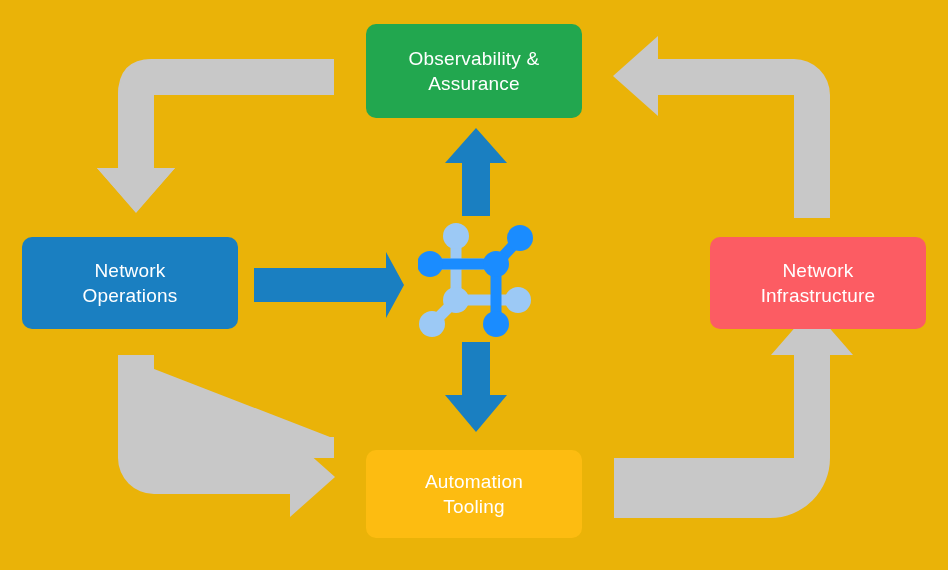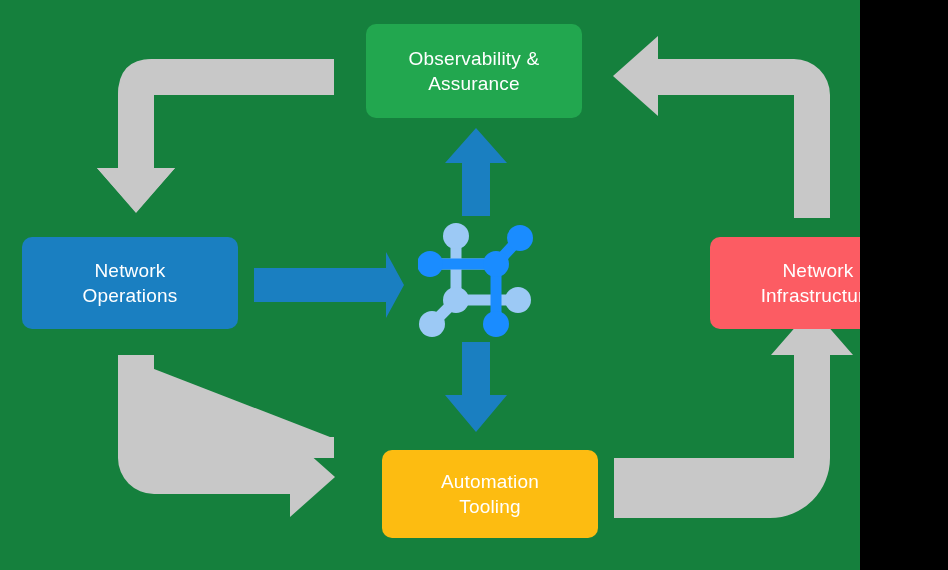--- a/index.html
+++ b/index.html
@@ -5,23 +5,23 @@
   html, body {
     margin: 0;
     padding: 0;
     background: #000000;
   }
   body {
     font-family: "Liberation Sans", sans-serif;
   }
   #canvas {
     position: relative;
-    width: 860px;
+    width: 948px;
     height: 570px;
-    background: #15803d;
+    background: #eab308;
     overflow: hidden;
   }
   .node-box {
     position: absolute;
     display: flex;
     align-items: center;
     justify-content: center;
     text-align: center;
     border-radius: 10px;
     color: #ffffff;
@@ -202,16 +202,16 @@
 
   <div class="node-box" id="box-observability">Observability &amp;
 Assurance</div>
 
   <div class="node-box" id="box-network-operations" style="background: rgb(26, 127, 193); color: rgb(255, 255, 255);">Network
 Operations</div>
 
   <div class="node-box" id="box-network-infrastructure" style="background: rgb(252, 92, 99); color: rgb(255, 255, 255);">Network
 Infrastructure</div>
 
-  <div class="node-box" id="box-automation-tooling" style="background: rgb(253, 188, 17); color: rgb(255, 255, 255); margin-left: 16px;">Automation
+  <div class="node-box" id="box-automation-tooling" style="background: rgb(253, 188, 17); color: rgb(255, 255, 255);">Automation
 Tooling</div>
 
 </div>
 
 </body></html>

